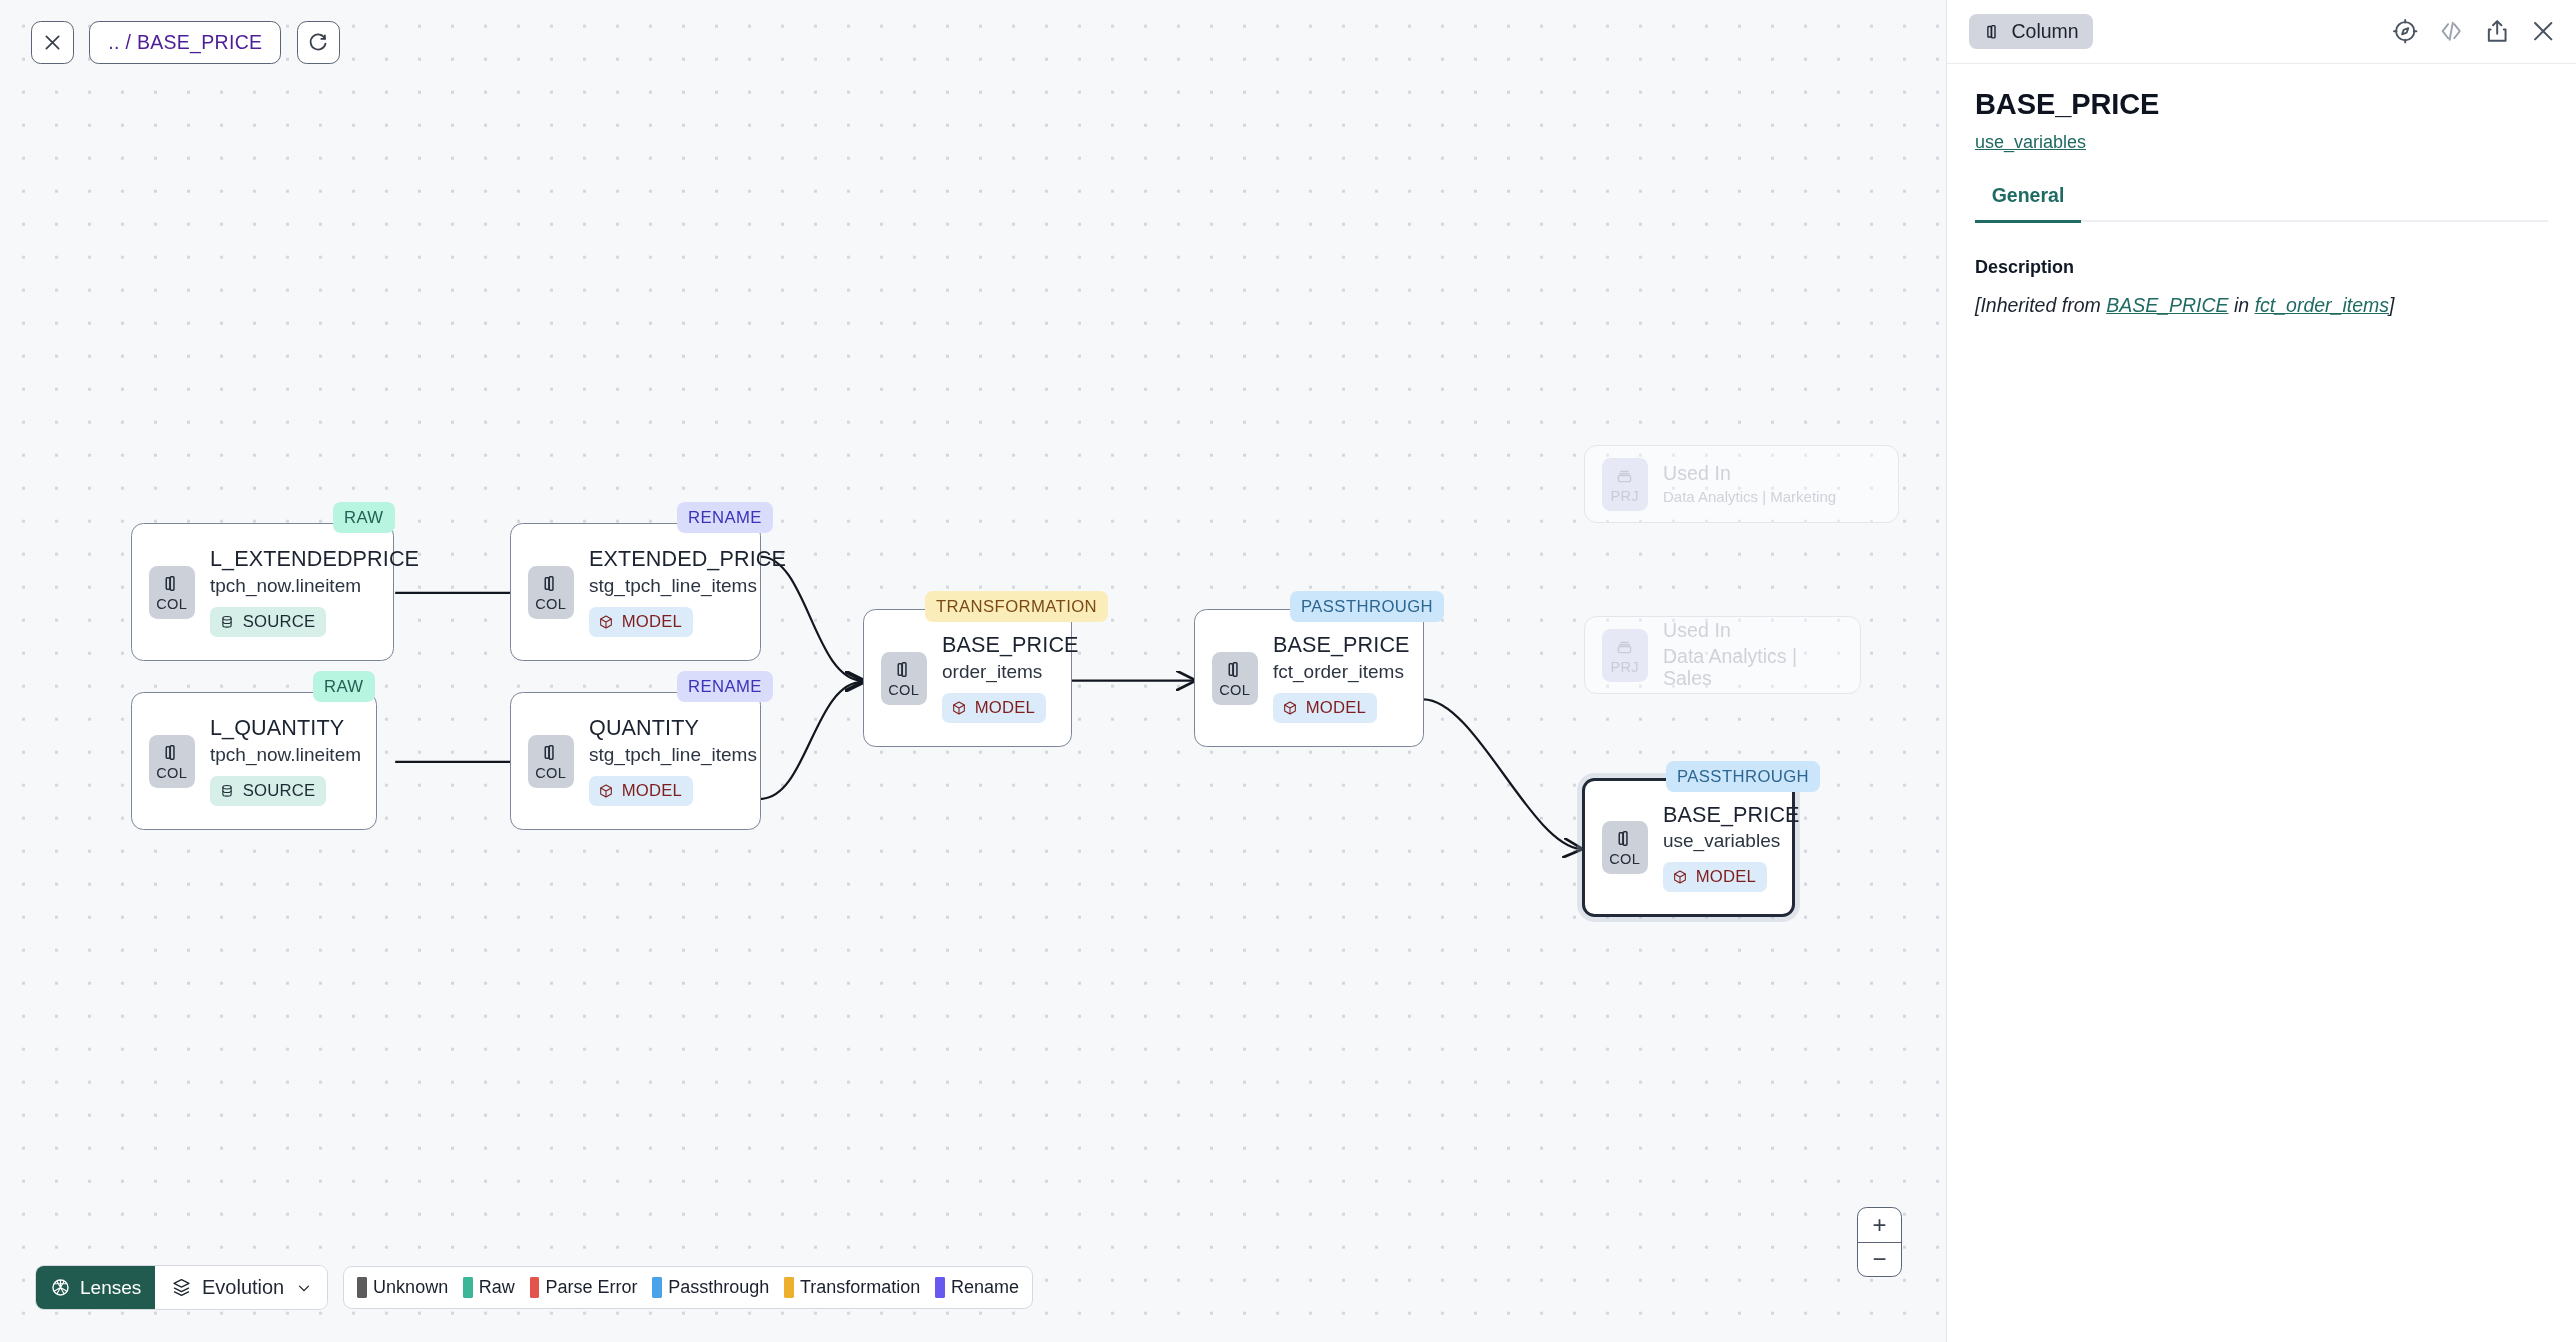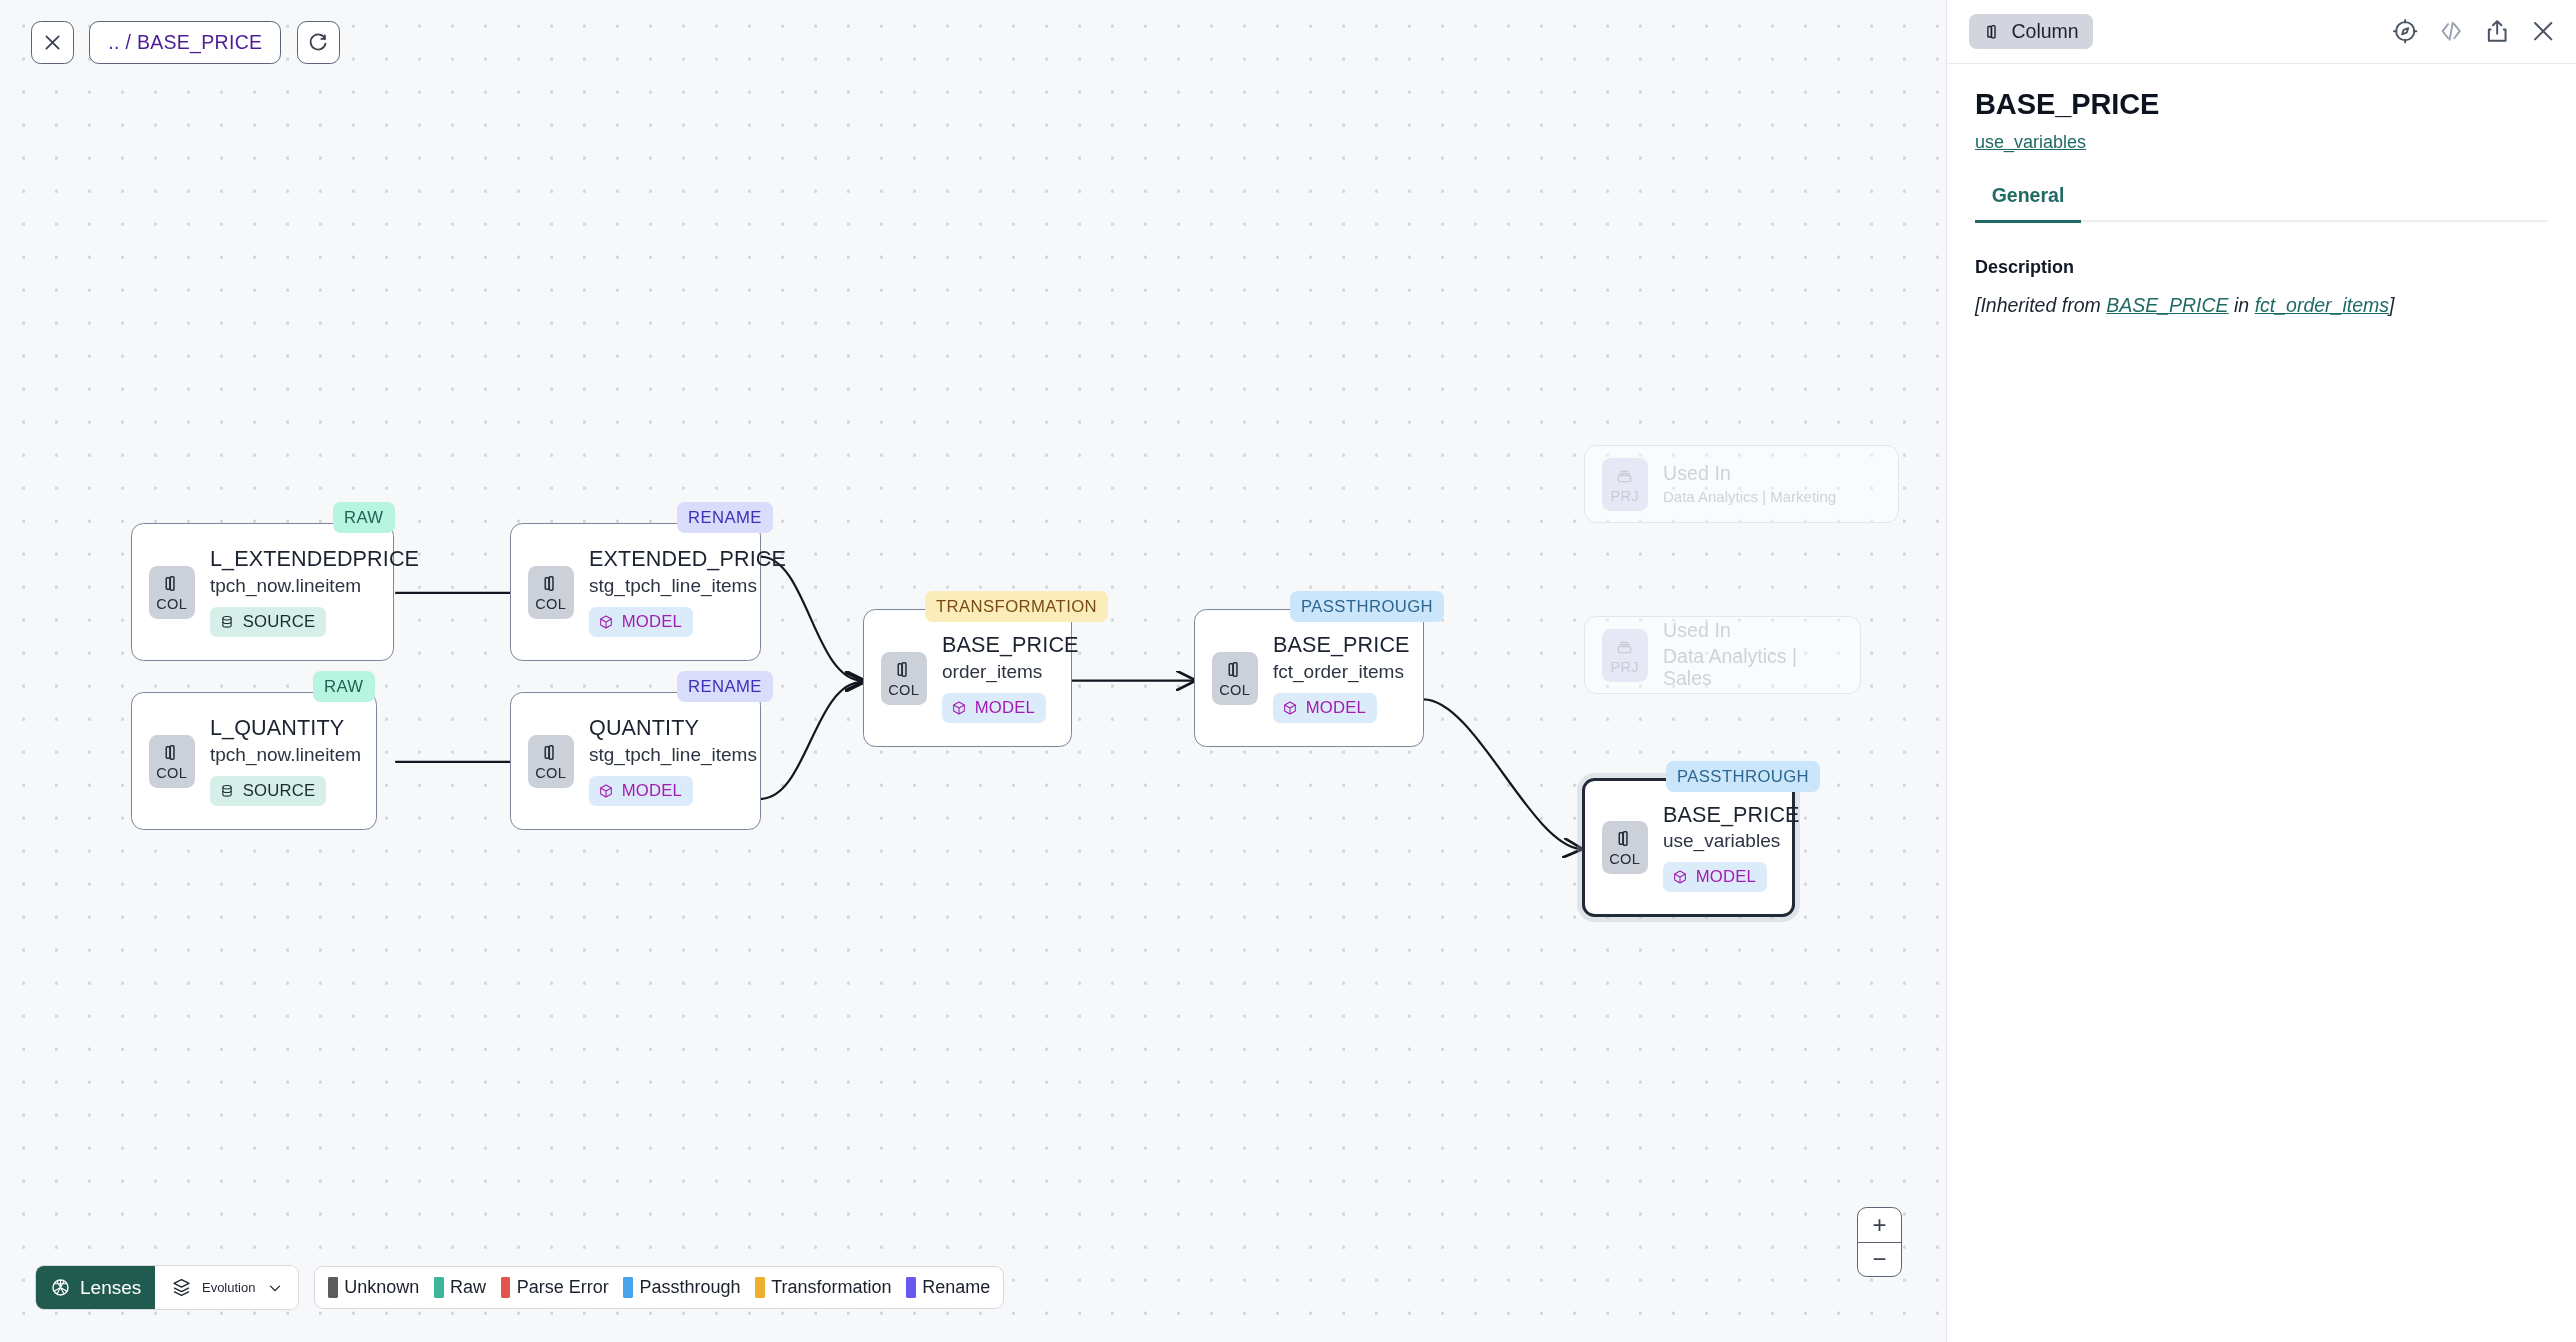--- a/index.html
+++ b/index.html
@@ -64,21 +64,21 @@
   .node-body { padding-left: 15.3px; padding-right: 12.5px; display: flex; flex-direction: column; gap: 3.5px; }
   .node-title { font-size: 21.6px; color: #1b2230; letter-spacing: 0.1px; line-height: 1.1; }
   .node-sub   { font-size: 19px; color: #2c3442; line-height: 1.15; }
   .node.ghost .node-title, .node.ghost .node-sub { color: #cfd2da; }
 
   .chip {
     margin-top: 7px; align-self: flex-start; display: inline-flex; align-items: center; gap: 7.7px;
     border-radius: 7px; padding: 4.9px 11px 4.9px 9px; font-size: 16.7px; letter-spacing: 0.2px; justify-content: center;
   }
   .chip.source { background: #d6efe8; color: #1d2a33; }
-  .chip.model  { background: #dcebfa; color: #a21caf; }
+  .chip.model  { background: #dcebfa; color: #7f1d1d; }
 
   
   .badge {
     position: absolute; border-radius: 7.7px; padding: 5.6px 11px;
     font-size: 16.7px; letter-spacing: 0.4px; z-index: 30; white-space: nowrap;
   }
   .badge.raw   { background: #b8f5e0; color: #226154; }
   .badge.ren   { background: #d9dcfb; color: #3b32b8; }
   .badge.trn   { background: #fbedba; color: #7a4a15; }
   .badge.pass  { background: #cbe6fb; color: #2d6690; }
@@ -100,21 +100,21 @@
   .lenses-group {
     display: flex; align-items: stretch; height: 45px;
     border: 1.5px solid #d6d9e0; border-radius: 9px; overflow: hidden; background: #fff;
   }
   .lenses-btn {
     background: #215a4e; color: #fff; display: flex; align-items: center; gap: 9px;
     padding: 0 14px; font-size: 19px; cursor: pointer;
   }
   .evolution-btn {
     background: #fff; color: #1f2733; display: flex; align-items: center; gap: 10.4px;
-    padding: 0 14px 0 15.3px; font-size: 13px; cursor: pointer;
+    padding: 0 14px 0 15.3px; font-size: 20px; cursor: pointer;
   }
   .legend {
     height: 43px; background: #fff; border: 1.5px solid #d6d9e0; border-radius: 9px;
     display: flex; align-items: center; gap: 6.3px; padding: 0 13.2px;
   }
   .legend-item { display: flex; align-items: center; gap: 6.3px; margin-right: 8.4px; }
   .legend-item:last-child { margin-right: 0; }
   .sw { width: 9.7px; height: 21px; border-radius: 1.4px; flex: 0 0 auto; }
   .legend-item span { font-size: 18px; color: #1a212d; white-space: nowrap; }
 

